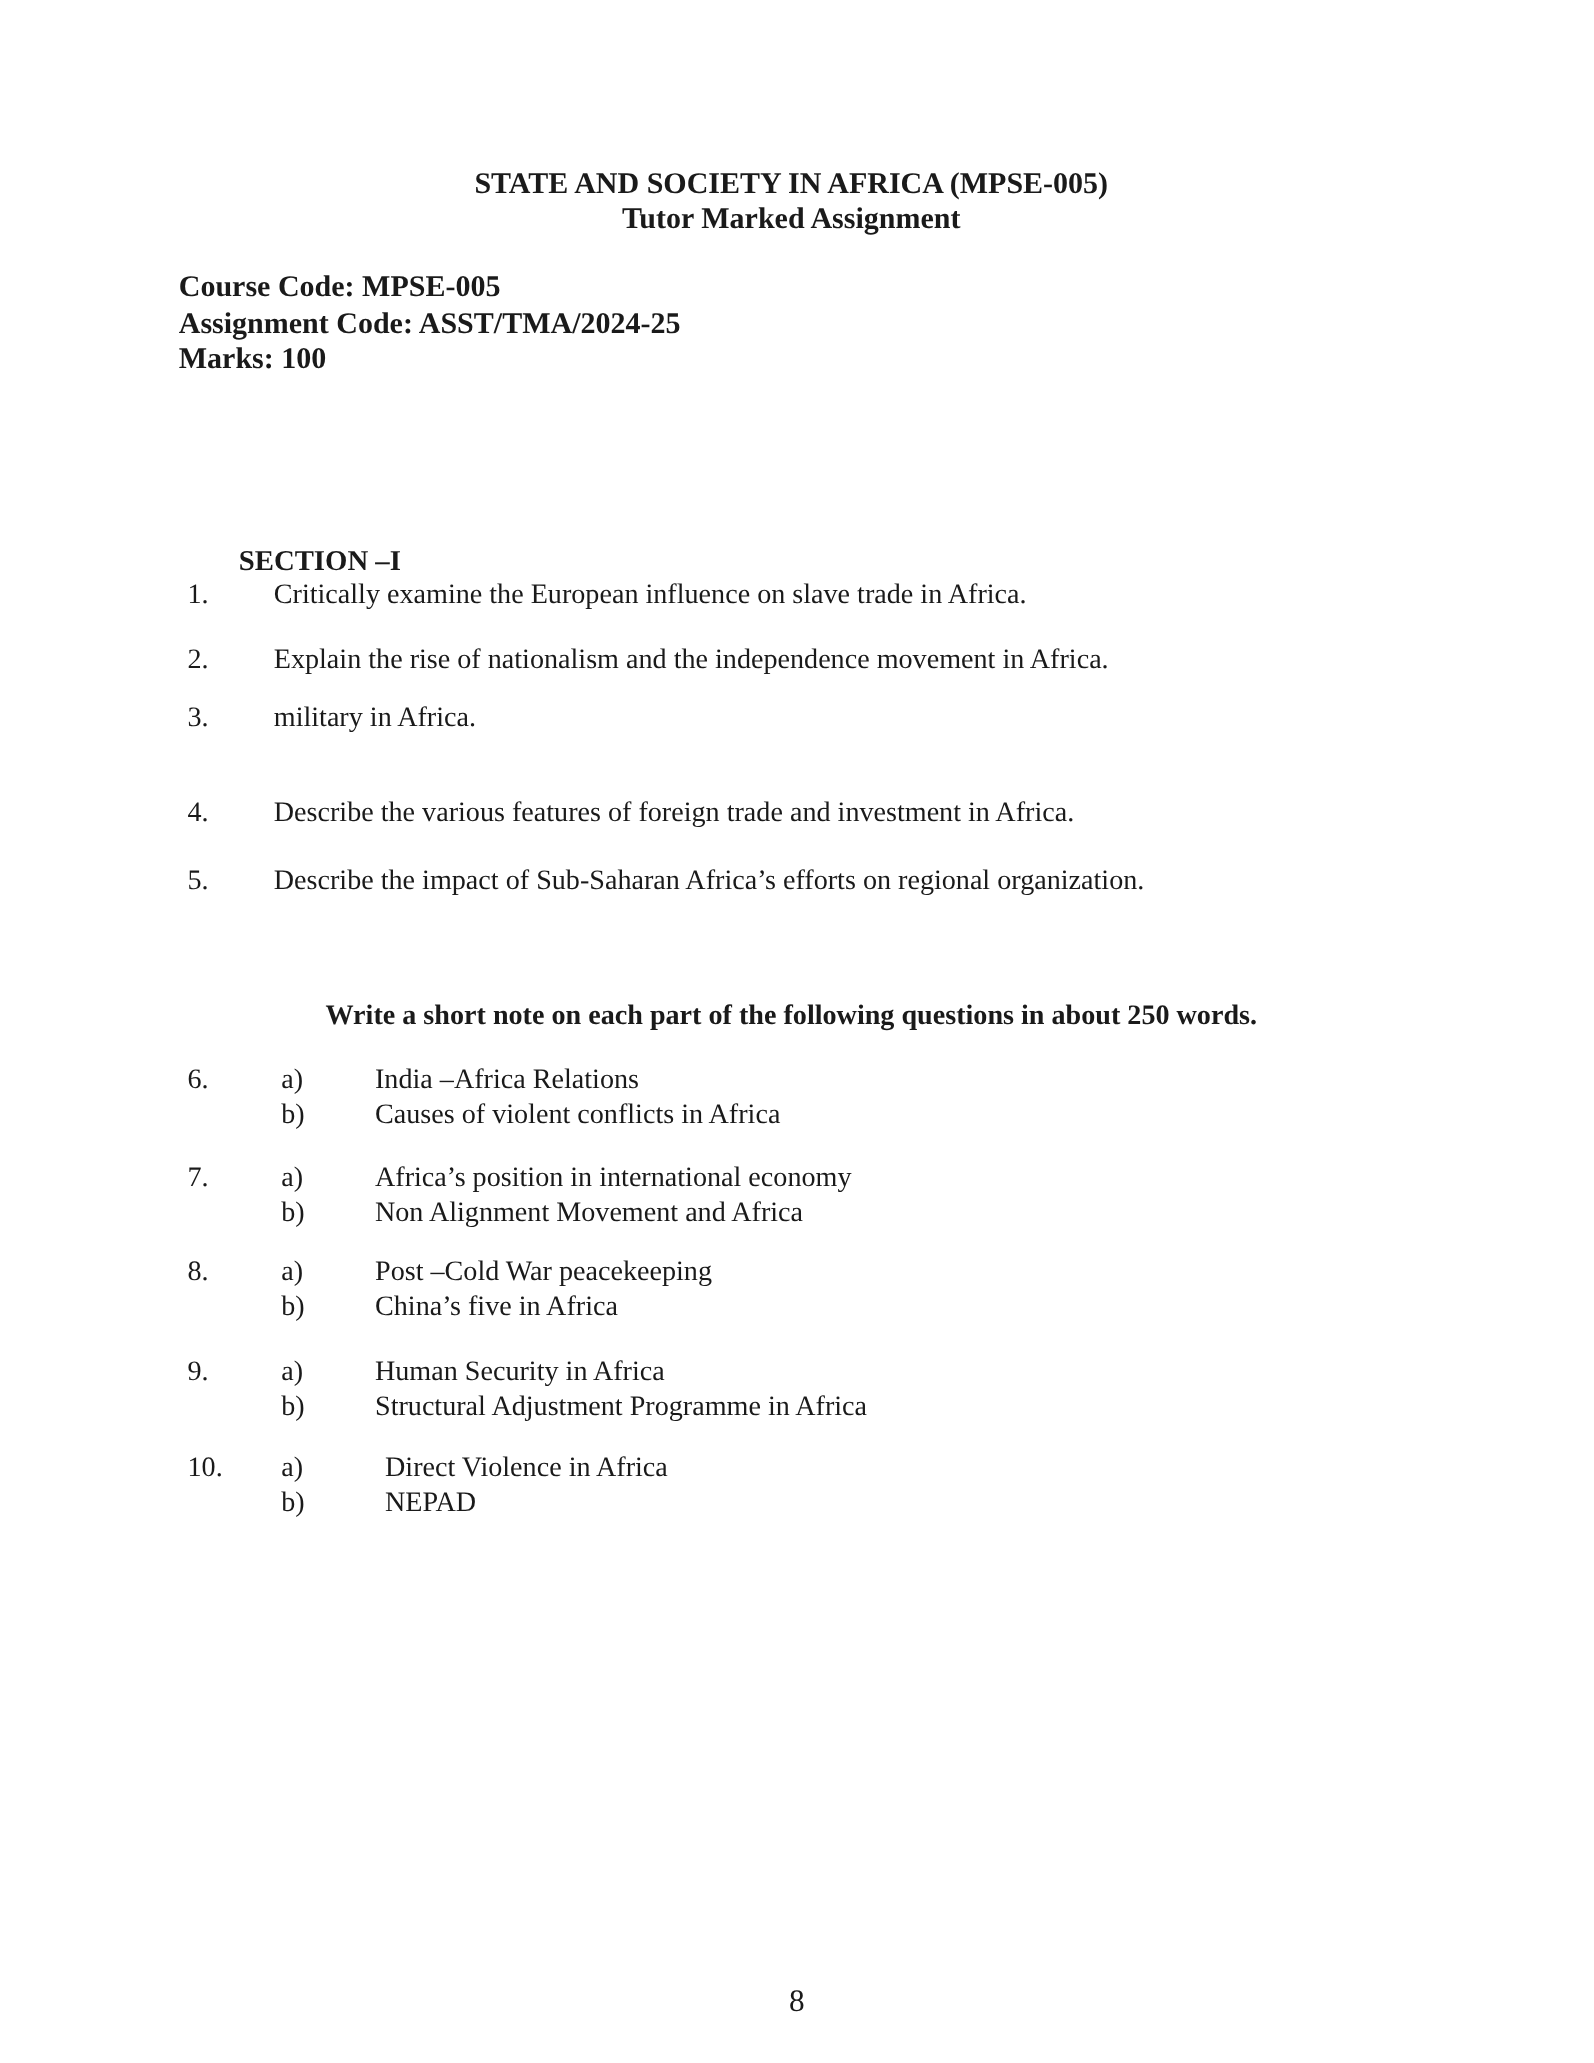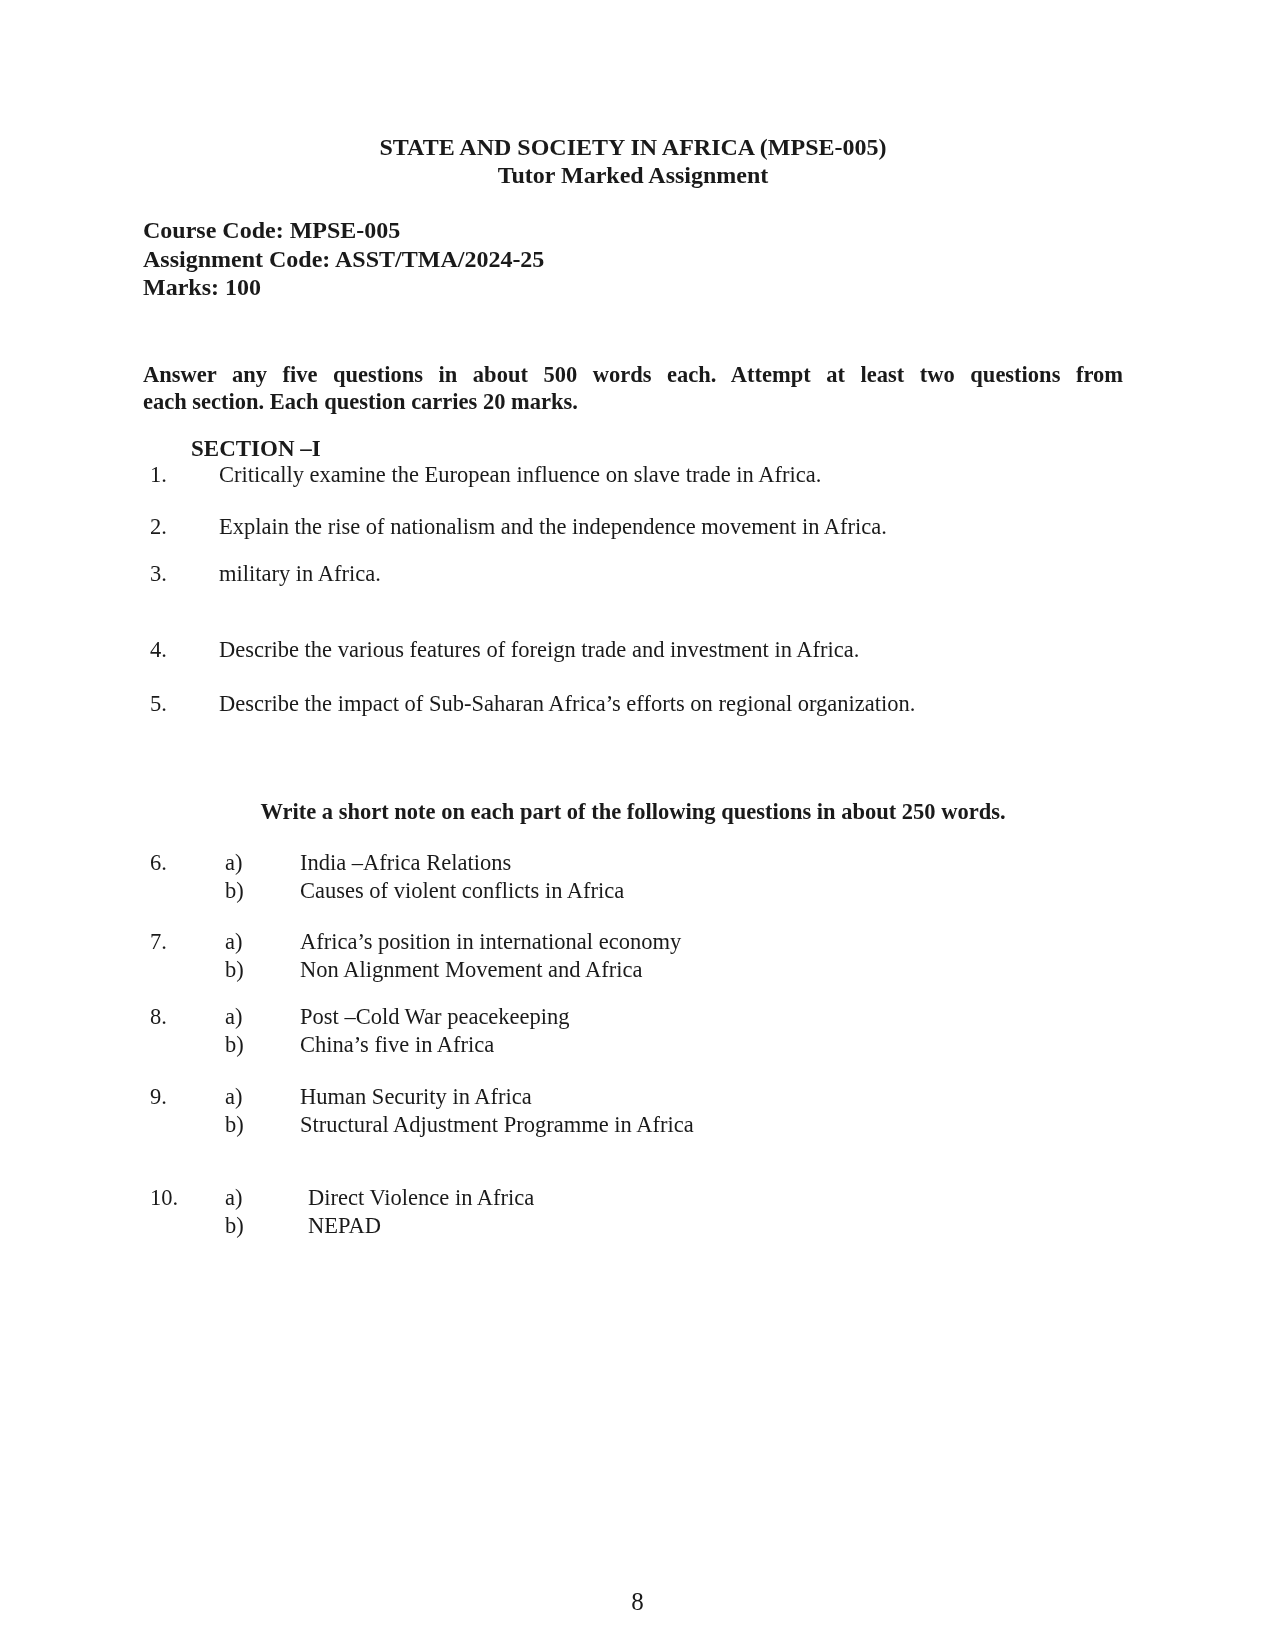--- a/index.html
+++ b/index.html
@@ -41,44 +41,40 @@
 
   #q1 { top: 461px; }
   #q2 { top: 513px; }
   #q3 { top: 560px; }
   #q4 { top: 636px; }
   #q5 { top: 690px; }
   #q6 { top: 849px; }
   #q7 { top: 928px; }
   #q8 { top: 1003px; }
   #q9 { top: 1083px; }
-  #q10 { top: 1160px; margin-top: 24px; }
+  #q10 { top: 1160px; }
 
   #page-number { position: absolute; left: 0; right: 0; top: 1587px; text-align: center; font-size: 25px; line-height: 30px; }
 </style>
 </head>
 <body>
 
 <div class="page">
 
   <div id="title-block" class="abs bold center">
     <span class="block">STATE AND SOCIETY IN AFRICA (MPSE-005)</span>
     <span class="block">Tutor Marked Assignment</span>
   </div>
 
   <div id="course-block" class="abs bold right">
     <span class="block">Course Code: MPSE-005</span>
     <span class="block">Assignment Code: ASST/TMA/2024-25</span>
     <span class="block">Marks: 100</span>
   </div>
 
-  <div id="intro" class="abs bold">
-    <span class="jline">Answer any five questions in about 500 words each. Attempt at least two questions from</span>
-    <span class="block">each section. Each question carries 20 marks.</span>
-  </div>
 
   <div id="sec1-heading" class="abs bold section-heading">SECTION –I</div>
 
   <div id="q1" class="row s1">
     <span class="num">1.</span>
     <span class="txt">Critically examine the European influence on slave trade in Africa.</span>
   </div>
 
   <div id="q2" class="row s1">
     <span class="num">2.</span>

